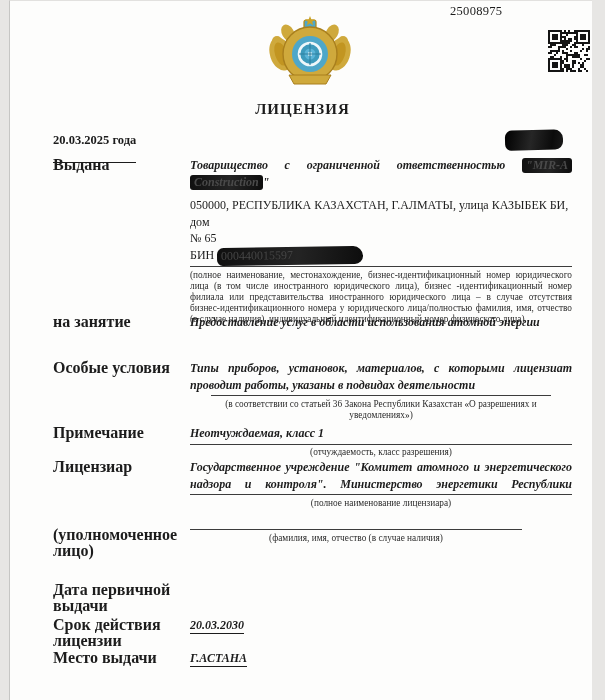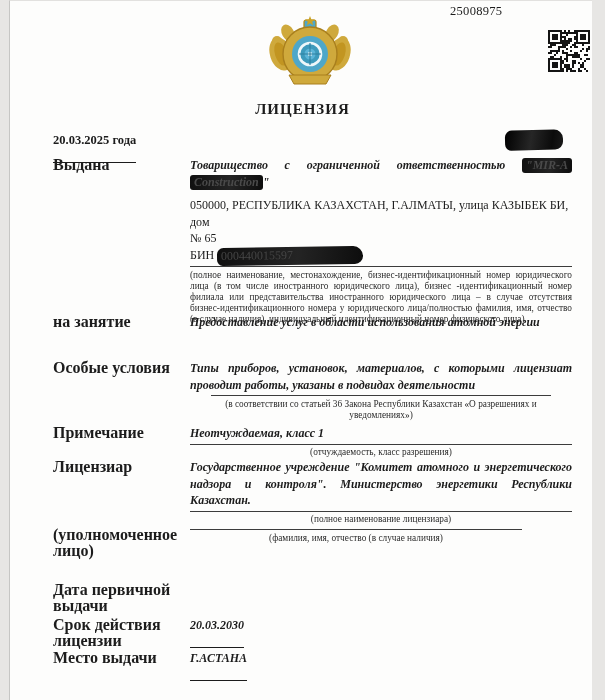--- a/index.html
+++ b/index.html
@@ -57,21 +57,21 @@
   .caption.center { text-align:center; text-align-last:center; }
   .ruled { border-top:1.1px solid #3c3c3c; margin-top:2px; padding-top:2.5px; }
   .redact {
     background:linear-gradient(95deg,#101010 0%,#242424 55%,#0d0d0d 100%);
     color:#4a4a4a; padding:0 4px 1px 4px; border-radius:3px;
   }
   .redact.bin {
     display:inline-block; min-width:138px; border-radius:8px 12px 10px 7px;
     transform:rotate(-0.8deg); margin-left:3px; color:#454545;
   }
-  .short-ul { border-bottom:1.6px solid #1c1c1c; padding-bottom:15px; }
+  .short-ul { border-bottom:1.6px solid #1c1c1c; padding-bottom:1px; }
   .addr { margin-top:7px; }
 </style>
 </head>
 <body>
 
 <div class="page"></div>
 <div class="edge-strip"></div>
 
 <div class="doc-number">25008975</div>
 
@@ -369,21 +369,20 @@
 <div class="label" style="top:425px">Примечание</div>
 <div class="content" style="top:425px">
   <div class="bold">Неотчуждаемая, класс 1</div>
   <div class="caption center ruled">(отчуждаемость, класс разрешения)</div>
 </div>
 
 <div class="label" style="top:459px">Лицензиар</div>
 <div class="content" style="top:459px">
   <div class="bold jline">Государственное учреждение "Комитет атомного и энергетического</div>
   <div class="bold jline">надзора и контроля". Министерство энергетики Республики</div>
-  <div class="bold">Казахстан.</div>
   <div class="caption center ruled">(полное наименование лицензиара)</div>
 </div>
 
 <div class="label" style="top:527px">
   <div>(уполномоченное лицо)</div>
 </div>
 <div class="content" style="top:527px">
   <div class="caption center ruled" style="width:332px">(фамилия, имя, отчество (в случае наличия)</div>
 </div>
 

